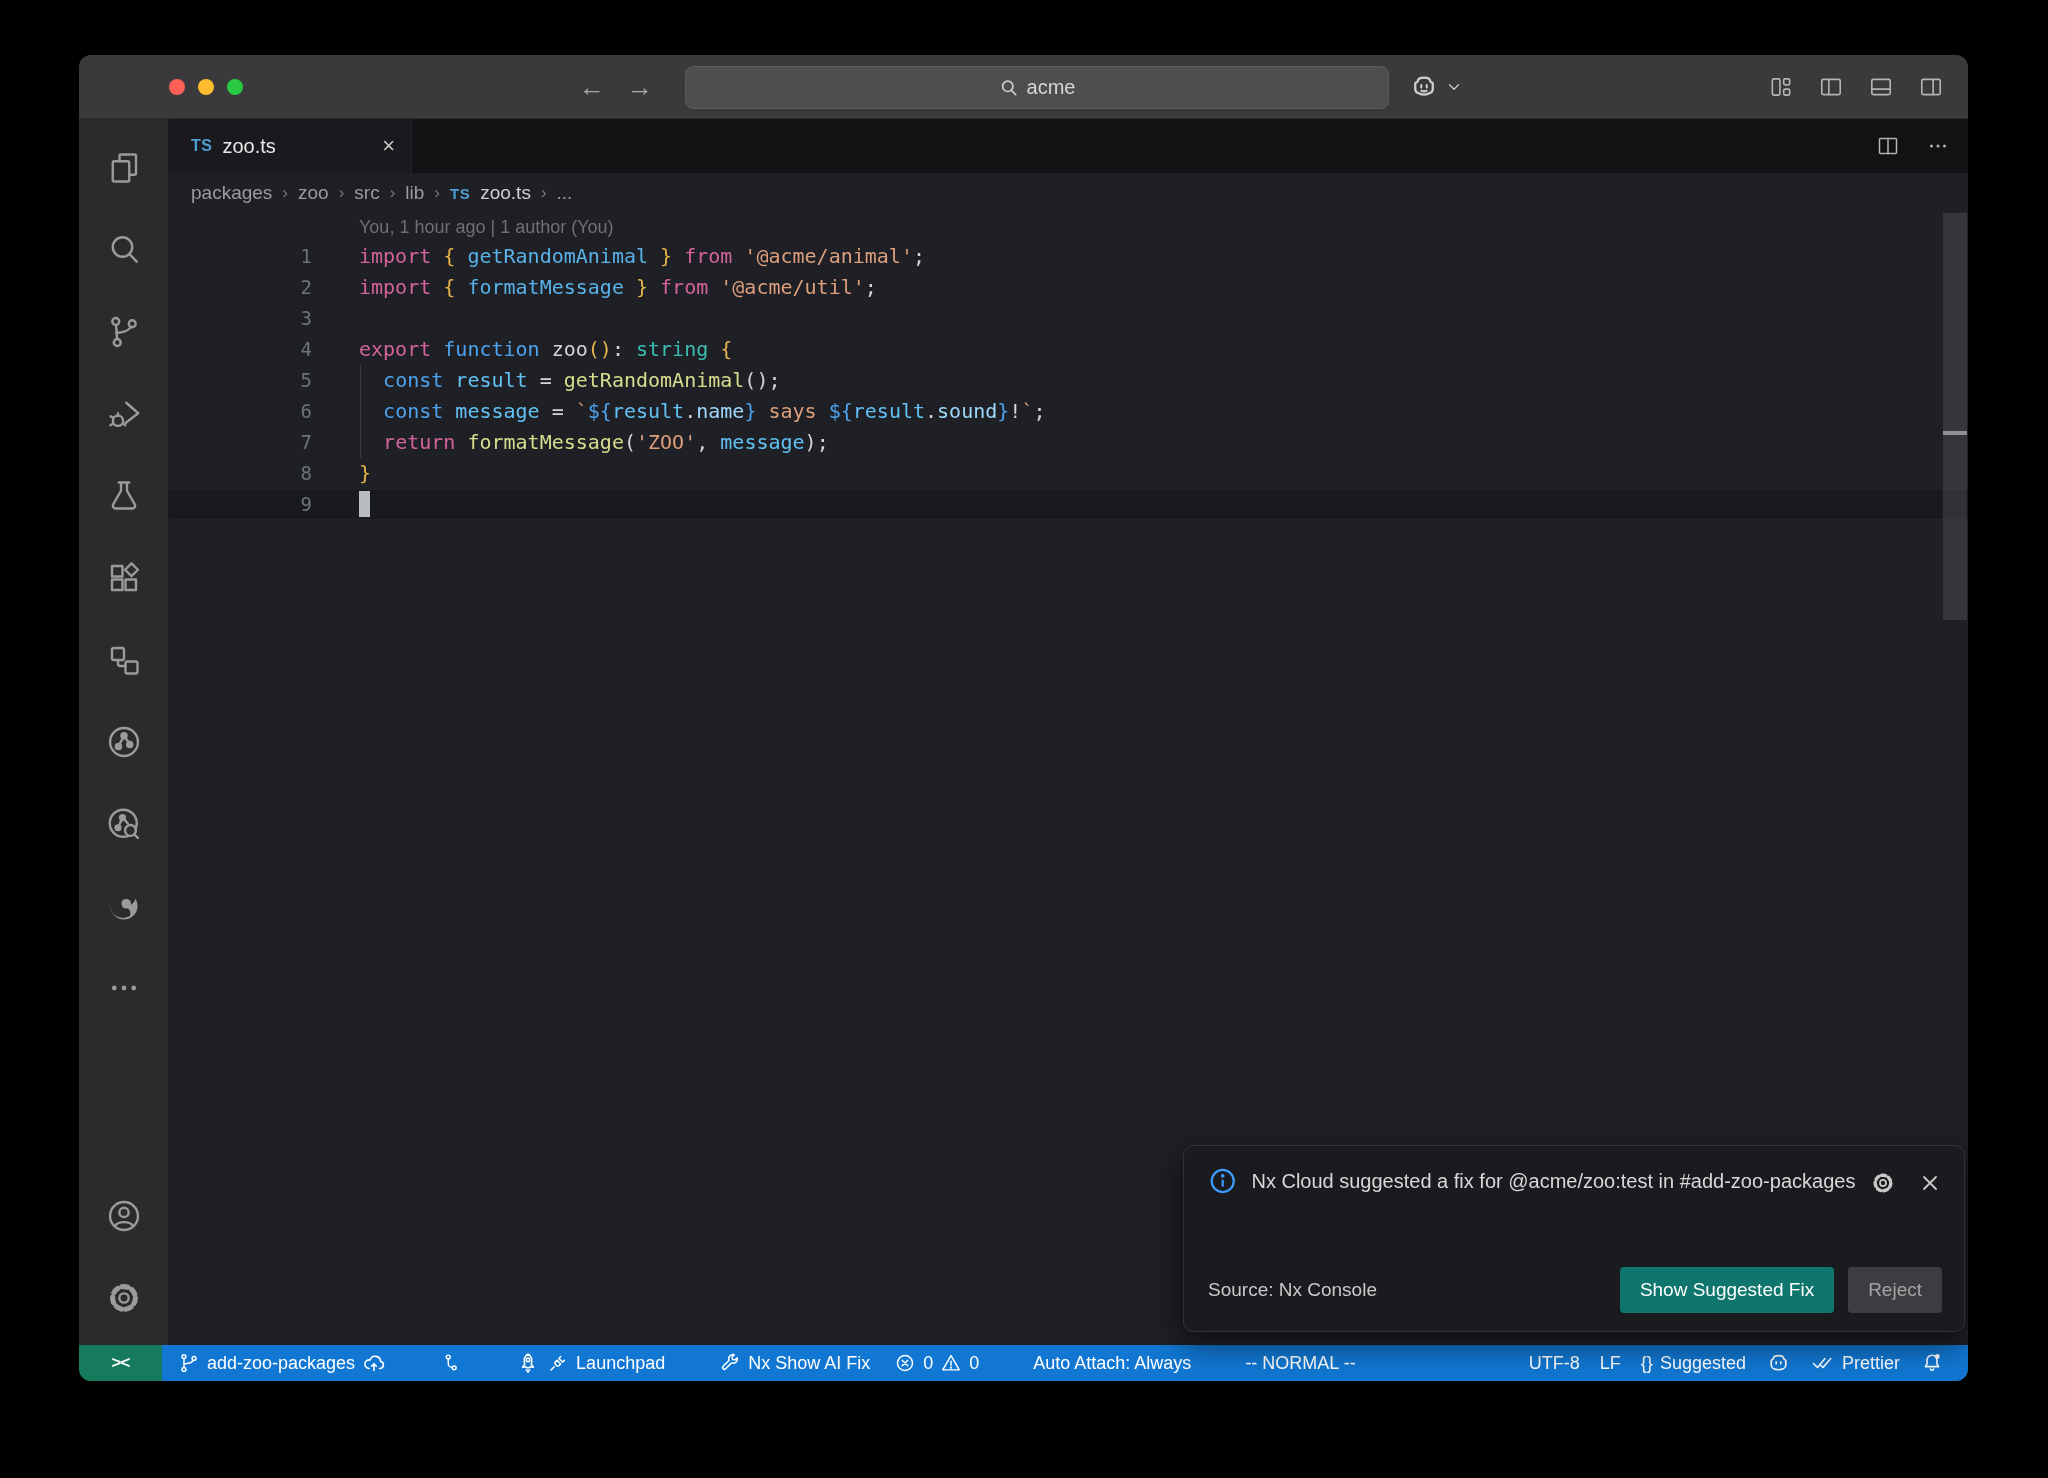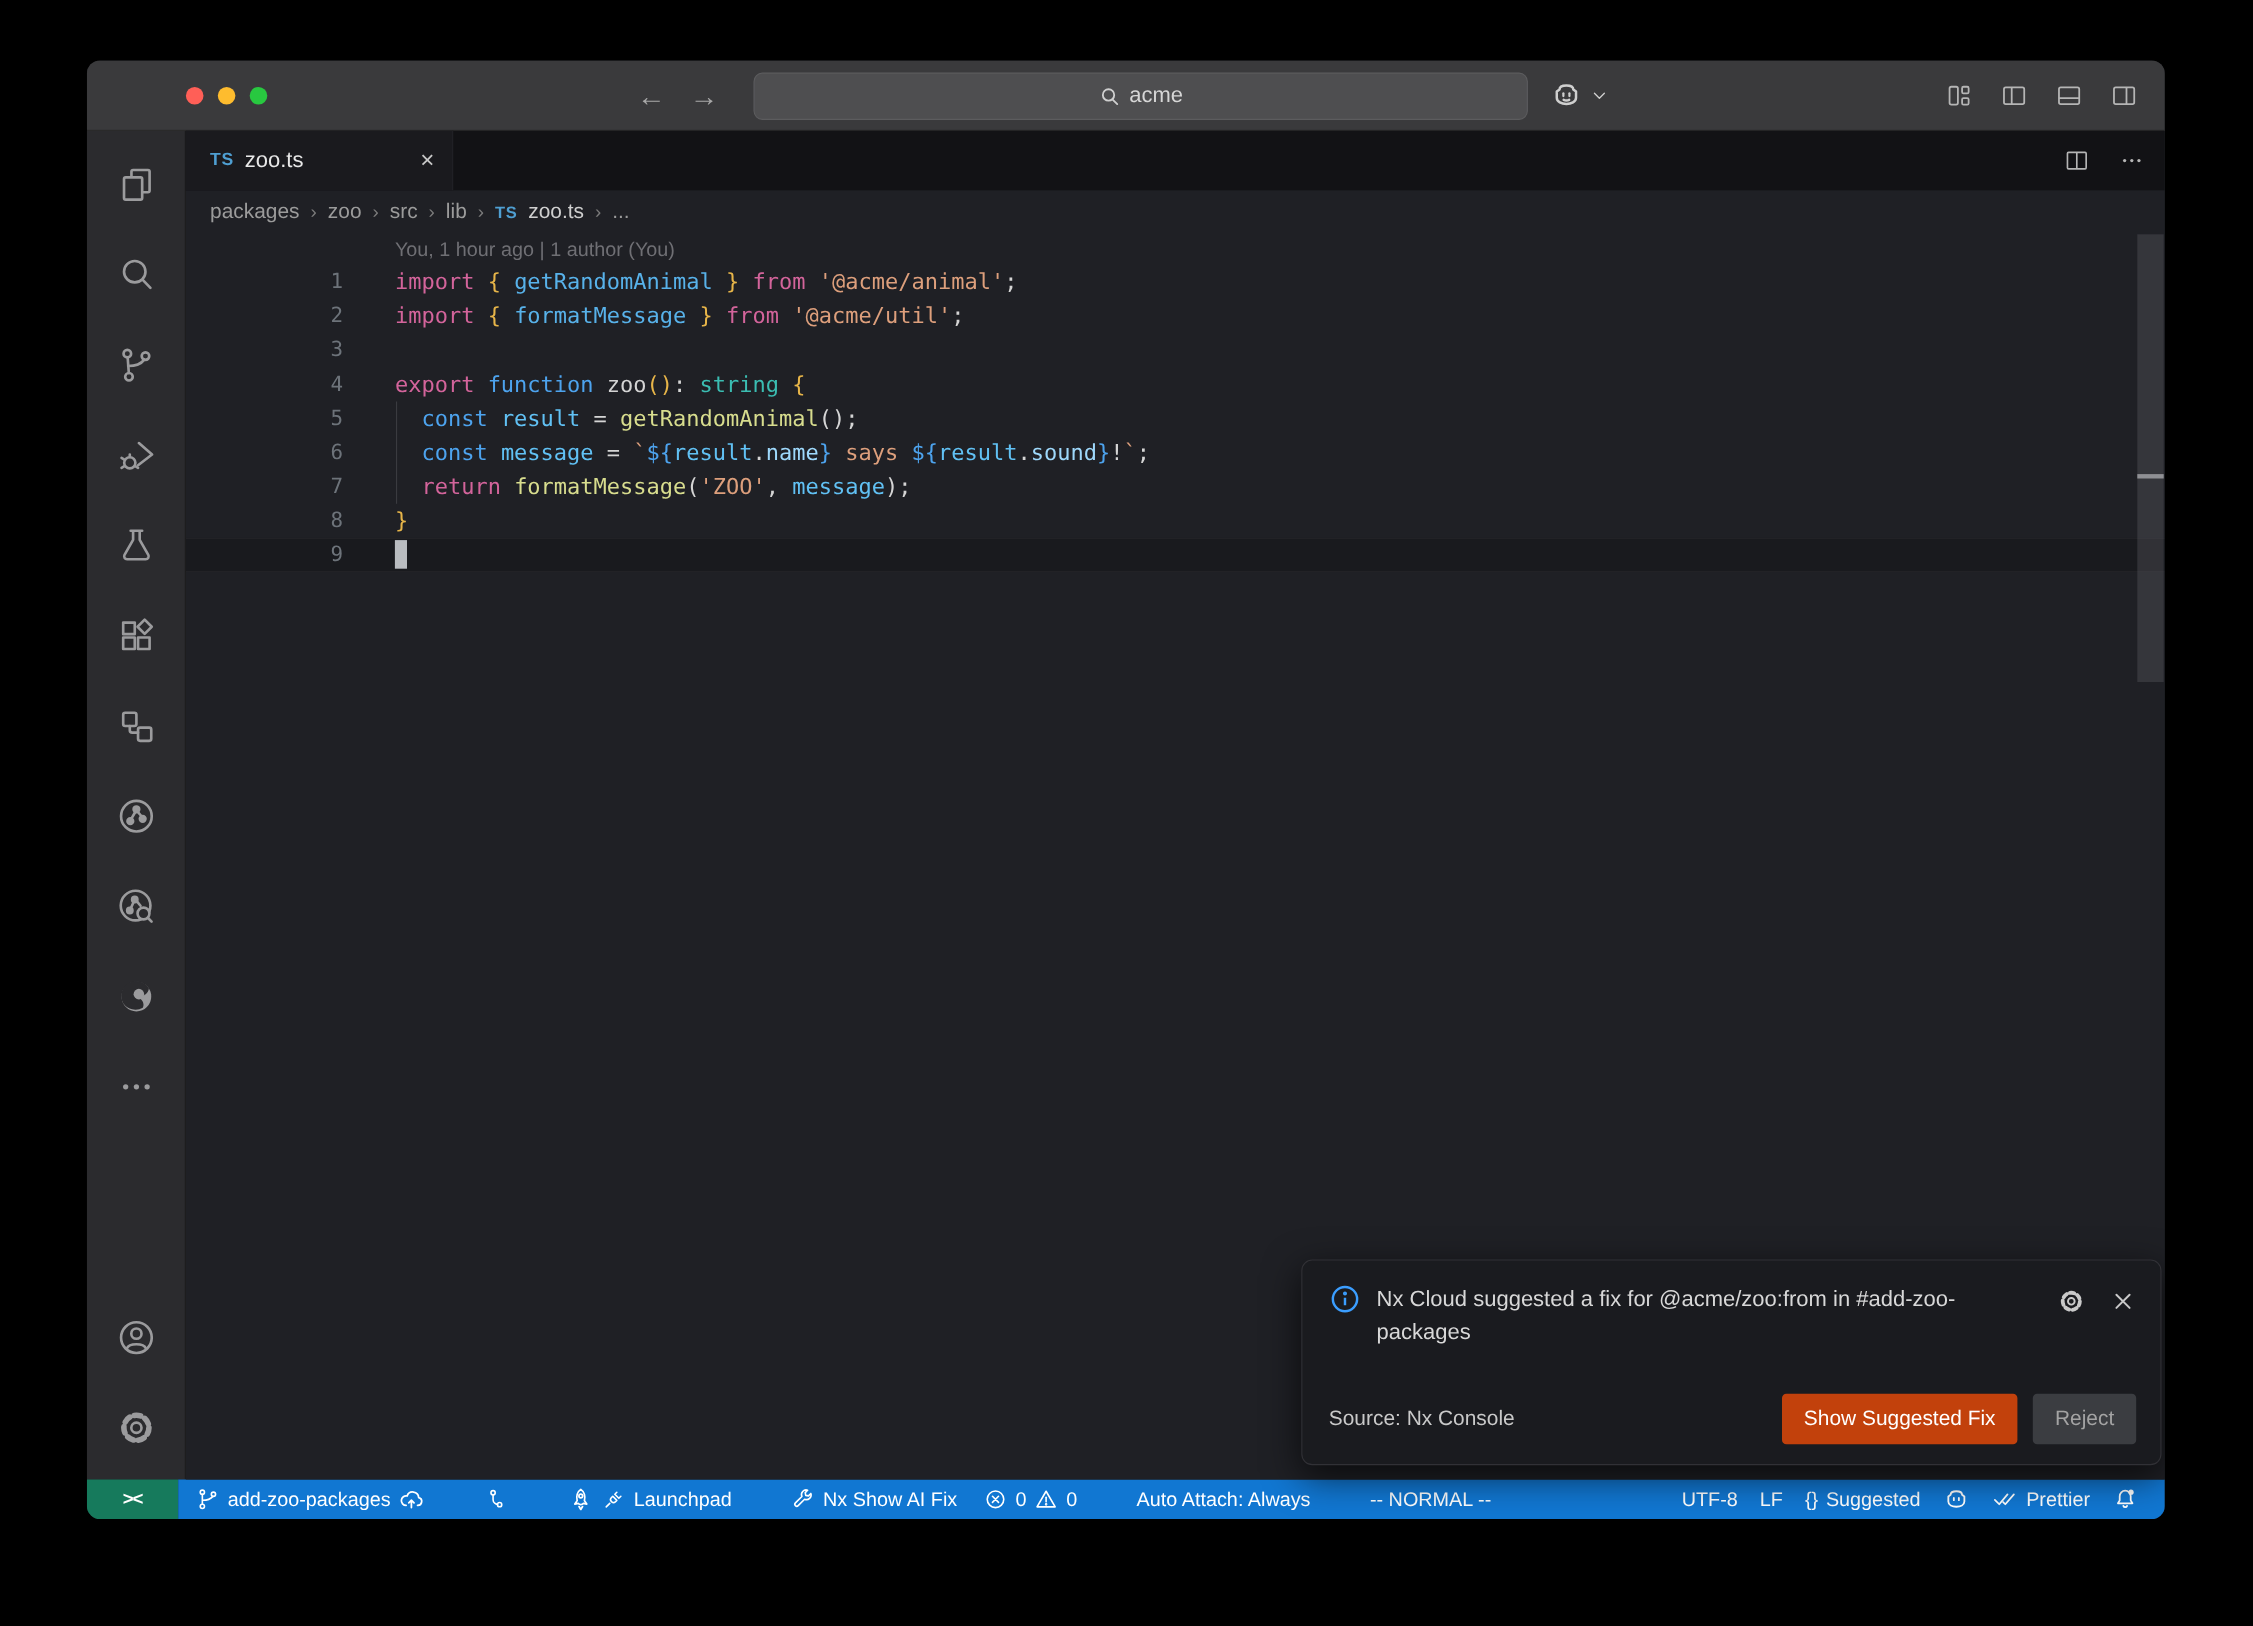--- a/index.html
+++ b/index.html
@@ -325,38 +325,38 @@
 
     <div class="toast">
       <div class="toast-head">
         <svg width="30" height="30" viewBox="0 0 24 24">
             <g style="stroke:#3b9eff;fill:none;stroke-width:1.8">
               <circle cx="12" cy="12" r="9"></circle>
               <path d="M12 11 V16.5"></path>
               <circle cx="12" cy="7.8" r="0.6" fill="#3b9eff"></circle>
             </g>
           </svg>
-        <div class="toast-msg">Nx Cloud suggested a fix for @acme/zoo:from in #add-zoo-packages</div>
+        <div class="toast-msg">Nx Cloud suggested a fix for @acme/zoo:test in #add-zoo-packages</div>
         <div class="toast-icons">
           <svg width="26" height="26" viewBox="0 0 24 24">
               <g class="ic" style="stroke:#c9c9c9">
                 <circle cx="12" cy="12" r="7.2" stroke-width="3.2" stroke-dasharray="3.7 2.8"></circle>
                 <circle cx="12" cy="12" r="2.8"></circle>
               </g>
             </svg>
           <svg width="24" height="24" viewBox="0 0 24 24">
               <g class="ic" style="stroke:#c9c9c9;stroke-width:1.8">
                 <path d="M6 6 L18 18 M18 6 L6 18"></path>
               </g>
             </svg>
         </div>
       </div>
       <div class="toast-foot">
         <span class="toast-src">Source: Nx Console</span>
-        <button class="btn btn-primary" style="background: #c2410c;">Show Suggested Fix</button>
+        <button class="btn btn-primary" style="background: #0f766e;">Show Suggested Fix</button>
         <button class="btn btn-secondary" style="background: rgb(59, 61, 65);">Reject</button>
       </div>
     </div>
 
     <div class="statusbar">
       <div class="sb-remote" style="background: rgb(22, 122, 92);">&gt;&lt;</div>
       <div class="sb-rest" style="background: rgb(17, 119, 210);">
         <div class="sb-item">
           <svg width="22" height="22" viewBox="0 0 24 24">
               <g class="icw">

